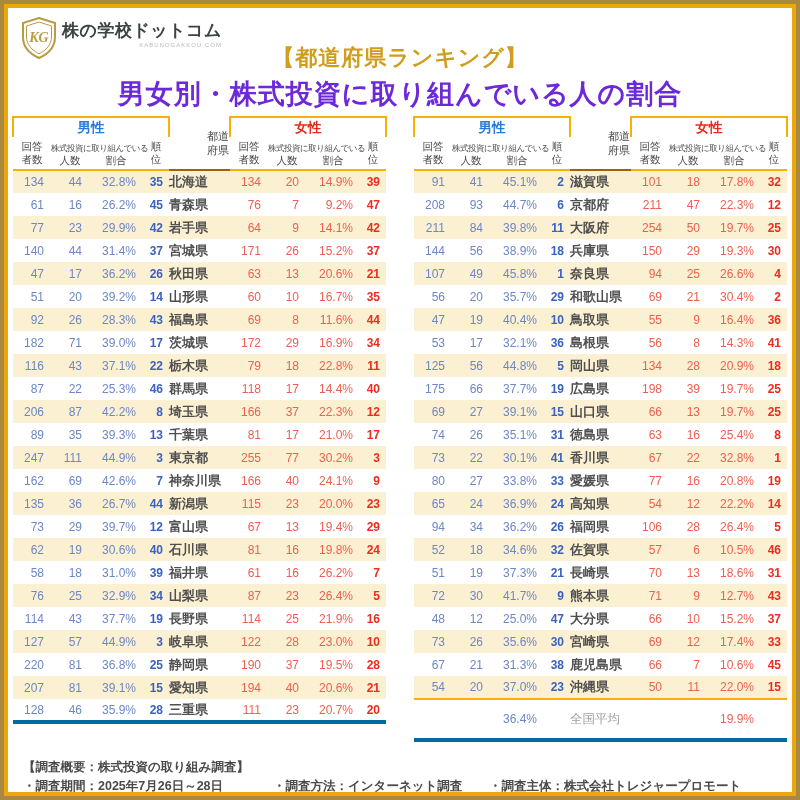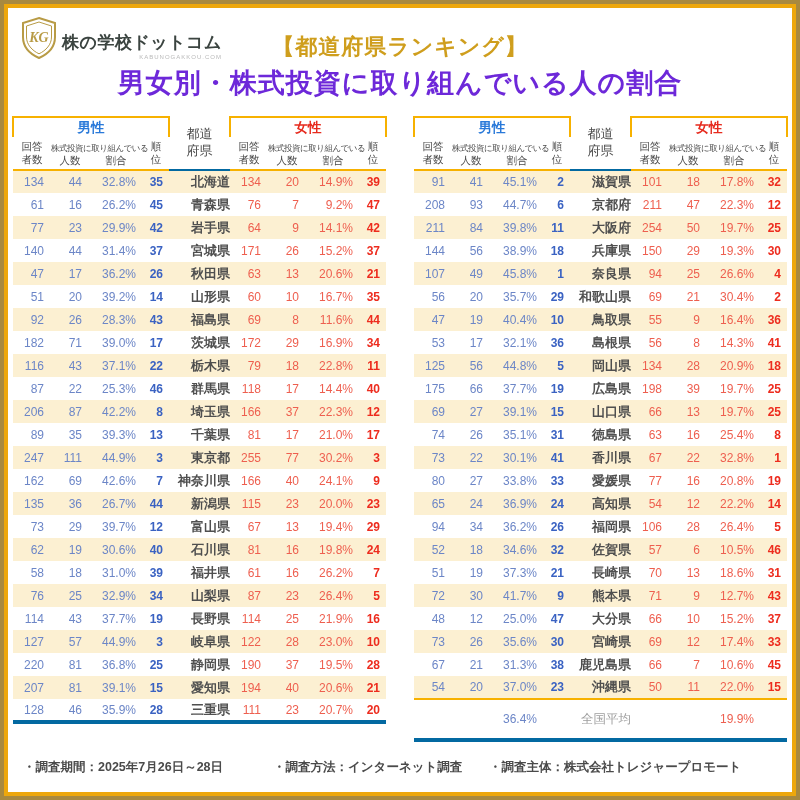--- a/index.html
+++ b/index.html
@@ -2,51 +2,51 @@
 <html><head>
 <meta charset="utf-8">
 <style>
   * { margin:0; padding:0; box-sizing:border-box; }
   html,body { width:800px; height:800px; }
   body { font-family:"Liberation Sans","DejaVu Sans",sans-serif; background:#fff; }
   .frame-outer { width:800px; height:800px; border:4px solid #a8893f; }
   .frame-inner { width:100%; height:100%; border:4px solid #eda70c; background:#ffffff; overflow:hidden; position:relative; }
 
   
-  .hd { position:relative; height:88px; padding-top:7px; }
+  .hd { position:relative; height:88px; padding-top:18px; }
   .logo { position:absolute; left:12px; top:8px; display:flex; align-items:flex-start; gap:4px; }
   .logo svg { display:block; }
-  .logo-brand { font-size:17px; font-weight:bold; color:#3b4440; letter-spacing:0.5px; line-height:1.1; margin-top:18px; }
+  .logo-brand { font-size:17px; font-weight:bold; color:#3b4440; letter-spacing:0.5px; line-height:1.1; margin-top:6px; }
   .logo-domain { font-size:6px; color:#b9b9b9; text-align:right; letter-spacing:1px; margin-top:1px; }
   .title-badge { text-align:center; font-size:22px; font-weight:bold; color:#cf9e1d; letter-spacing:1px; margin-top:17px; }
   .page-title { text-align:center; font-size:27px; font-weight:bold; color:#6d28d9; letter-spacing:1px; margin-top:3px; }
 
   
   .tables { display:flex; justify-content:center; gap:26px; padding:0 7px; margin-top:20px; align-items:flex-start; }
   table { border-collapse:collapse; table-layout:fixed; width:371px; }
   col.w-num { width:38px; } col.w-pct { width:54px; } col.w-rank { width:26px; } col.w-pref { width:61px; }
   th { white-space:pre-line; font-weight:normal; color:#4a4a4a; }
   .grp-row th.grp { height:20px; border:2px solid #f7b100; border-bottom:none; font-size:13.5px; font-weight:bold; background:#fff; }
   th.male-grp  { color:#2979d9; }
   th.female-grp{ color:#e62b1e; }
-  th.pref-h { font-size:13px; line-height:1.3; border-bottom:2px solid #0369a1; vertical-align:middle; }
+  th.pref-h { font-size:11px; line-height:1.3; border-bottom:2px solid #a16207; vertical-align:middle;text-align:right; }
   .sub1 th { height:17px; font-size:10.5px; line-height:1.2; vertical-align:middle; }
   .sub1 th[rowspan] { border-bottom:2px solid #f7b100; }
   .sub1 th.inv { font-size:8.5px; letter-spacing:-0.5px; white-space:nowrap; overflow:visible; vertical-align:bottom; padding-bottom:1px; }
   .sub2 th { height:16px; font-size:10.5px; border-bottom:2px solid #f7b100; vertical-align:top; }
   tbody td { height:23px; font-size:12px; vertical-align:middle; }
   tbody tr:nth-child(odd) td { background:#fcf0d2; }
   tbody tr:last-child td { border-bottom:4px solid #0369a1; }
   td.c0,td.c1,td.c2,td.c5,td.c6,td.c7 { text-align:right; padding-right:7px; }
   td.c3,td.c8 { text-align:right; padding-right:6px; font-weight:bold; }
   td.c0,td.c1,td.c2 { color:#6c86c7; }
   td.c3 { color:#3a62c2; }
   td.c5,td.c6,td.c7 { color:#ee5f4f; }
   td.c8 { color:#ed2c1e; }
-  td.c4 { text-align:right; color:#4f4f4f; font-weight:bold; font-size:13px; white-space:nowrap; }
+  td.c4 { text-align:left; color:#4f4f4f; font-weight:bold; font-size:13px; white-space:nowrap; }
   tr.avg td { background:#fff !important; border-top:2px solid #f7b100; height:41px; }
   tr.avg td.c4 { color:#9e9e9e; font-weight:normal; font-size:12.5px; }
 
   
   .ft { margin-top:16px; padding-left:15px; font-size:12.5px; font-weight:bold; color:#4a4a4a; line-height:1.5; }
   .fc1 { display:inline-block; width:250px; }
   .fc2 { display:inline-block; width:216px; }
 </style>
 </head>
 <body>
@@ -680,19 +680,20 @@
               <td class="c6"></td>
               <td class="c7">19.9%</td>
               <td class="c8"></td>
             </tr>
           </tbody>
     </table>
 
   </div>
 
   <div class="ft">
+    <div>【調査概要：株式投資の取り組み調査】</div>
     <div>
       <span class="fc1">・調査期間：2025年7月26日～28日</span><span class="fc2">・調査方法：インターネット調査</span><span>・調査主体：株式会社トレジャープロモート</span>
     </div>
   </div>
 
 </div>
 </div>
 
 </body></html>

